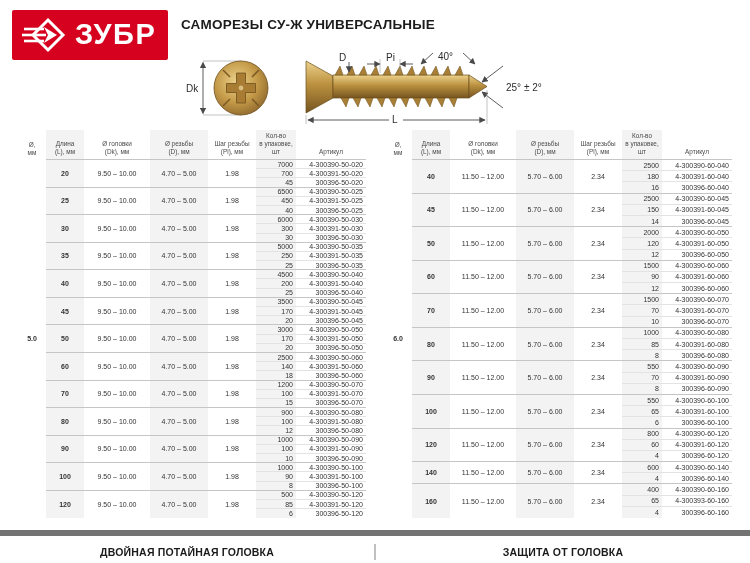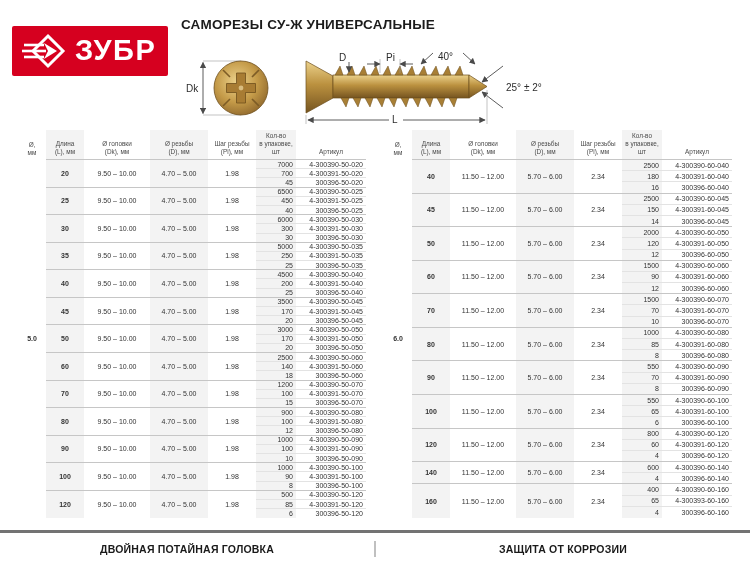--- a/index.html
+++ b/index.html
@@ -1,20 +1,20 @@
 <!DOCTYPE html>
 <html><head>
 <meta charset="utf-8">
 <style>
   * { margin:0; padding:0; box-sizing:border-box; }
   body { background:#888; font-family:"Liberation Sans", sans-serif; }
   .page { position:relative; width:750px; height:563px; background:#ffffff; overflow:hidden; margin:0 auto; }
 
   
-  .logo { position:absolute; left:12px; top:26px; width:156px; height:50px; background:#d6001f;
+  .logo { position:absolute; left:12px; top:10px; width:156px; height:50px; background:#d6001f;
           border-radius:2px; display:flex; align-items:center; padding:16px 10px; gap:7px; }
   .logo-text { color:#fff; font-weight:900; font-size:29px; letter-spacing:1.5px; line-height:1; padding-bottom:2px; }
 
   
   .title { position:absolute; left:181px; top:15px; font-size:13.5px; font-weight:bold;
            color:#1b1b1b; line-height:1.5; letter-spacing:.2px; }
 
   
   .diagram-svg { position:absolute; left:183px; top:50px; width:372px; height:78px; }
   .dim { stroke:#4a4a4a; stroke-width:0.9; fill:none; }
@@ -33,21 +33,21 @@
   td.len { font-weight:bold; text-align:center; color:#222; }
   td.rng, td.pitch { text-align:center; }
   td.qty { text-align:right; padding-right:5px; }
   td.sku { text-align:right; padding-right:5px; font-size:7.2px; }
   col.shade { background:#f3f3f3; }
   tr.g-first td { border-top:1px solid #c6c6c6; }
   tr.g-first td.dia { border-top:0; }
   td.sep { border-top:1px solid #e3e3e3; }
 
   
-  .footer { position:absolute; left:0; top:530px; width:750px; border-top:3px solid #737373;
+  .footer { position:absolute; left:0; top:530px; width:750px; border-top:6px solid #737373;
             display:flex; align-items:center; padding-top:8px; }
   .footer-item { flex:1; text-align:center; font-size:10.5px; font-weight:bold; color:#1a1a1a; letter-spacing:.2px; }
   .footer-div { width:1px; height:16px; background:#c0c0c0; }
 </style>
 </head>
 <body>
 
 <div class="page">
 
   <div class="logo" style="background: rgb(214, 0, 31);">
@@ -559,16 +559,16 @@
             <td class="sku sep">300396-60-160</td>
           </tr>
         </tbody>
       </table>
   </div>
 
   <div class="footer">
     <div class="footer-item">ДВОЙНАЯ ПОТАЙНАЯ ГОЛОВКА</div>
     <div class="footer-div"></div>
     <div class="footer-div"></div>
-    <div class="footer-item">ЗАЩИТА ОТ КОРРОЗИИ</div>
+    <div class="footer-item">ЗАЩИТА ОТ ГОЛОВКА</div>
   </div>
 
 </div>
 
 </body></html>

